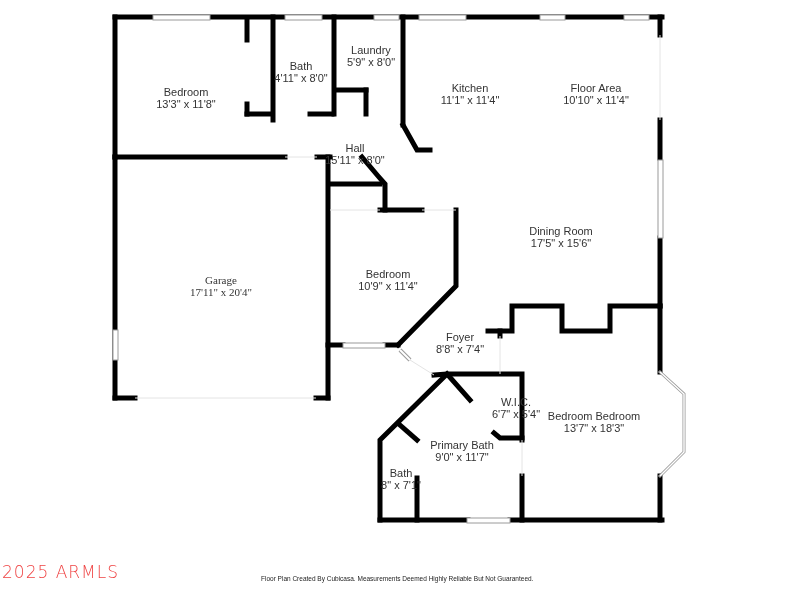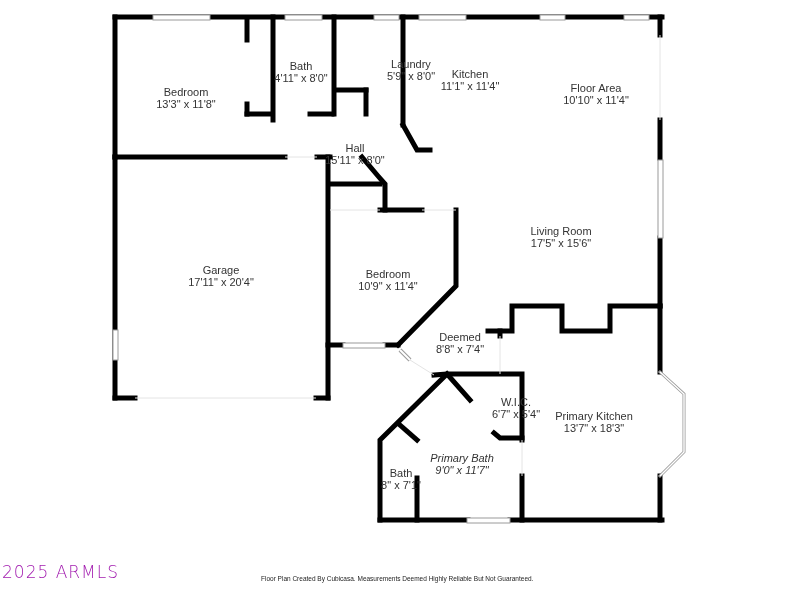--- a/index.html
+++ b/index.html
@@ -3,21 +3,21 @@
   <meta charset="utf-8">
   <style>
     html, body { margin: 0; padding: 0; background: #ffffff; }
     body { width: 800px; height: 600px; position: relative; overflow: hidden; font-family: "Liberation Sans", sans-serif; }
     #plan { position: absolute; left: 0; top: 0; width: 800px; height: 600px; }
     .wall { fill: none; stroke: #000000; stroke-width: 5; stroke-linecap: square; stroke-linejoin: miter; }
     .win { fill: #ffffff; stroke: #9a9a9a; stroke-width: 1; }
     .opening { stroke: #e4e4e4; stroke-width: 1; }
     .room-label { position: absolute; text-align: center; color: #333333; font-size: 11px; line-height: 12px; white-space: nowrap; transform: translateX(-50%); }
     .room-label .name, .room-label .dims { display: block; }
-    .watermark { position: absolute; left: 2px; top: 562px; font-size: 17px; color: #a21caf; letter-spacing: 1px; font-family: "DejaVu Sans", sans-serif; font-weight: 300; }
+    .watermark { position: absolute; left: 2px; top: 562px; font-size: 17px; color: #ef4444; letter-spacing: 1px; font-family: "DejaVu Sans", sans-serif; font-weight: 300; }
     .disclaimer { position: absolute; left: 261px; top: 575px; font-size: 6.5px; color: #222222; white-space: nowrap; }
   </style>
 </head>
 <body>
 
 <svg id="plan" viewBox="0 0 800 600" xmlns="http://www.w3.org/2000/svg">
   <g>
 
     <line class="wall" x1="115" y1="17" x2="662" y2="17"></line>
 
@@ -107,61 +107,61 @@
 </svg>
 
 <div class="room-label" style="left:186px; top:86px;">
   <span class="name">Bedroom</span>
   <span class="dims">13'3" x 11'8"</span>
 </div>
 <div class="room-label" style="left:301px; top:60px;">
   <span class="name">Bath</span>
   <span class="dims">4'11" x 8'0"</span>
 </div>
-<div class="room-label" style="left:371px; top:58px;margin-left:40px;">
+<div class="room-label" style="left:371px; top:44px;">
   <span class="name">Laundry</span>
   <span class="dims">5'9" x 8'0"</span>
 </div>
-<div class="room-label" style="left:470px; top:68px;">
+<div class="room-label" style="left:470px; top:82px;">
   <span class="name">Kitchen</span>
   <span class="dims">11'1" x 11'4"</span>
 </div>
 <div class="room-label" style="left:596px; top:82px;">
   <span class="name">Floor Area</span>
   <span class="dims">10'10" x 11'4"</span>
 </div>
 <div class="room-label" style="left:355px; top:142px;">
   <span class="name">Hall</span>
   <span class="dims">15'11" x 8'0"</span>
 </div>
 <div class="room-label" style="left:561px; top:225px;">
-  <span class="name">Living Room</span>
+  <span class="name">Dining Room</span>
   <span class="dims">17'5" x 15'6"</span>
 </div>
-<div class="room-label" style="left:221px; top:264px;">
+<div class="room-label" style="left:221px; top:274px;font-family:Liberation Serif, serif;">
   <span class="name">Garage</span>
   <span class="dims">17'11" x 20'4"</span>
 </div>
 <div class="room-label" style="left:388px; top:268px;">
   <span class="name">Bedroom</span>
   <span class="dims">10'9" x 11'4"</span>
 </div>
 <div class="room-label" style="left:460px; top:331px;">
-  <span class="name">Deemed</span>
+  <span class="name">Foyer</span>
   <span class="dims">8'8" x 7'4"</span>
 </div>
 <div class="room-label" style="left:516px; top:396px;">
   <span class="name">W.I.C.</span>
   <span class="dims">6'7" x 5'4"</span>
 </div>
 <div class="room-label" style="left:594px; top:410px;">
-  <span class="name">Primary Kitchen</span>
+  <span class="name">Bedroom Bedroom</span>
   <span class="dims">13'7" x 18'3"</span>
 </div>
-<div class="room-label" style="left:462px; top:452px;font-style:italic;">
+<div class="room-label" style="left:462px; top:439px;">
   <span class="name">Primary Bath</span>
   <span class="dims">9'0" x 11'7"</span>
 </div>
 <div class="room-label" style="left:401px; top:467px;">
   <span class="name">Bath</span>
   <span class="dims">8" x 7'1"</span>
 </div>
 
 <div class="watermark">2025 ARMLS</div>
 <div class="disclaimer">Floor Plan Created By Cubicasa. Measurements Deemed Highly Reliable But Not Guaranteed.</div>

